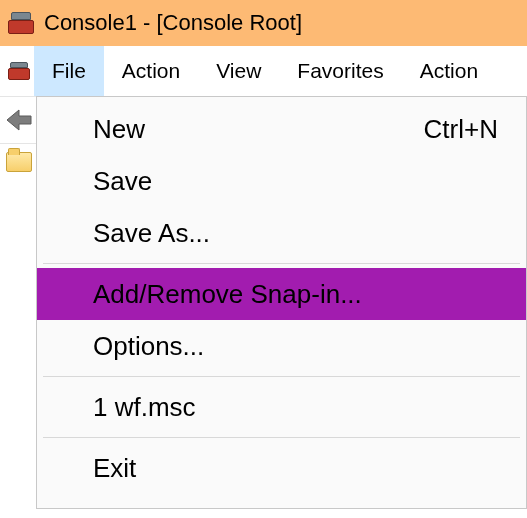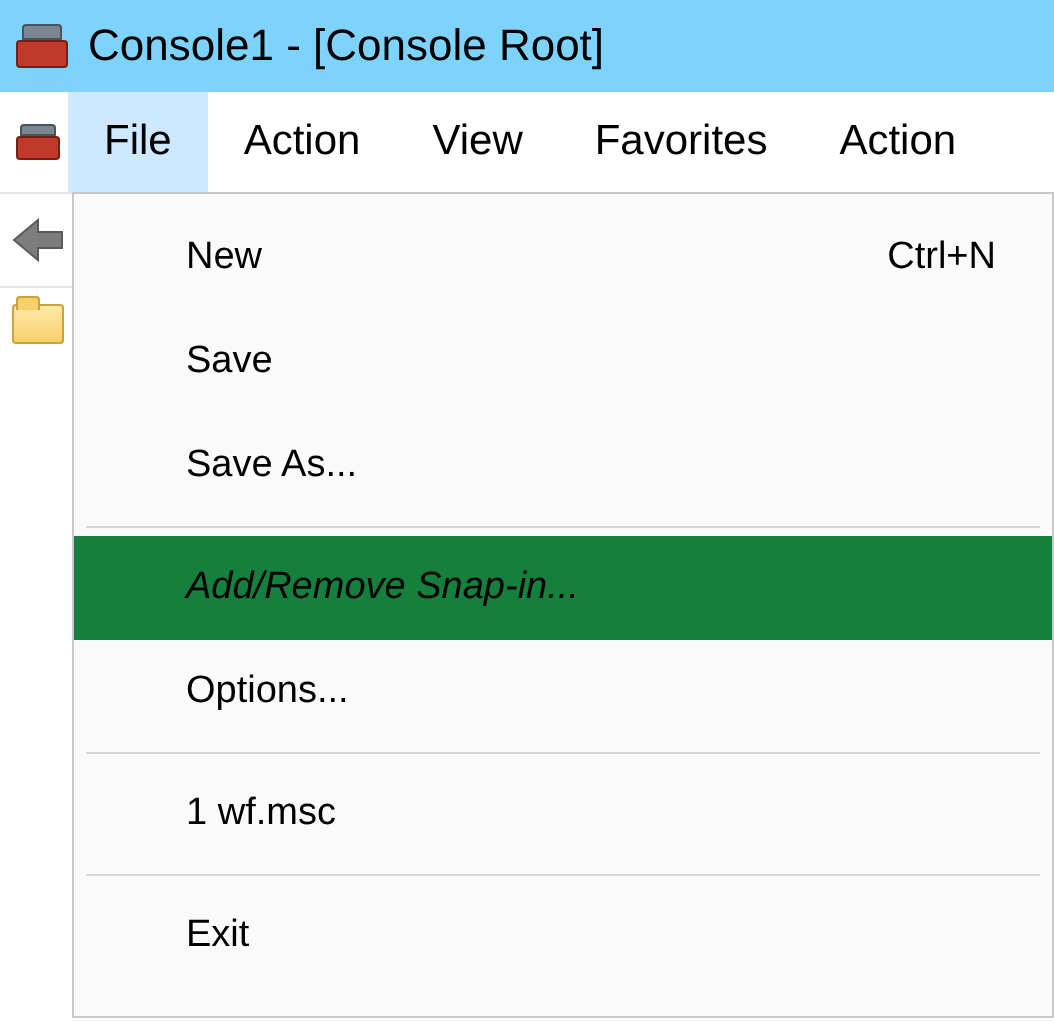--- a/index.html
+++ b/index.html
@@ -13,21 +13,21 @@
     overflow: hidden;
     position: relative;
   }
 
   
   .titlebar {
     display: flex;
     align-items: center;
     height: 46px;
     padding: 0 8px;
-    background: #7dd3fc;
+    background: #fdba74;
     gap: 10px;
   }
   .title-text { font-size: 22px; }
 
   
   .menubar-row {
     display: flex;
     align-items: center;
     height: 50px;
     background: #fff;
@@ -83,26 +83,26 @@
     width: 491px;
     background: #fafafa;
     border: 1px solid #c8c8c8;
     padding: 6px 0 14px 0;
   }
   .dd-item {
     display: flex;
     align-items: center;
     height: 52px;
     padding: 0 28px 0 56px;
-    font-size: 19px;
+    font-size: 26px;
     cursor: default;
   }
   .dd-item .label { flex: 1; }
   .dd-item .shortcut { color: #000; }
-  .dd-item.highlight { background: #15803d; font-style: italic; }
+  .dd-item.highlight { background: #a21caf; }
   .dd-sep {
     height: 1px;
     background: #d8d8d8;
     margin: 4px 6px;
   }
 
   
   .toolbox-icon {
     width: 26px; height: 22px; position: relative;
   }

